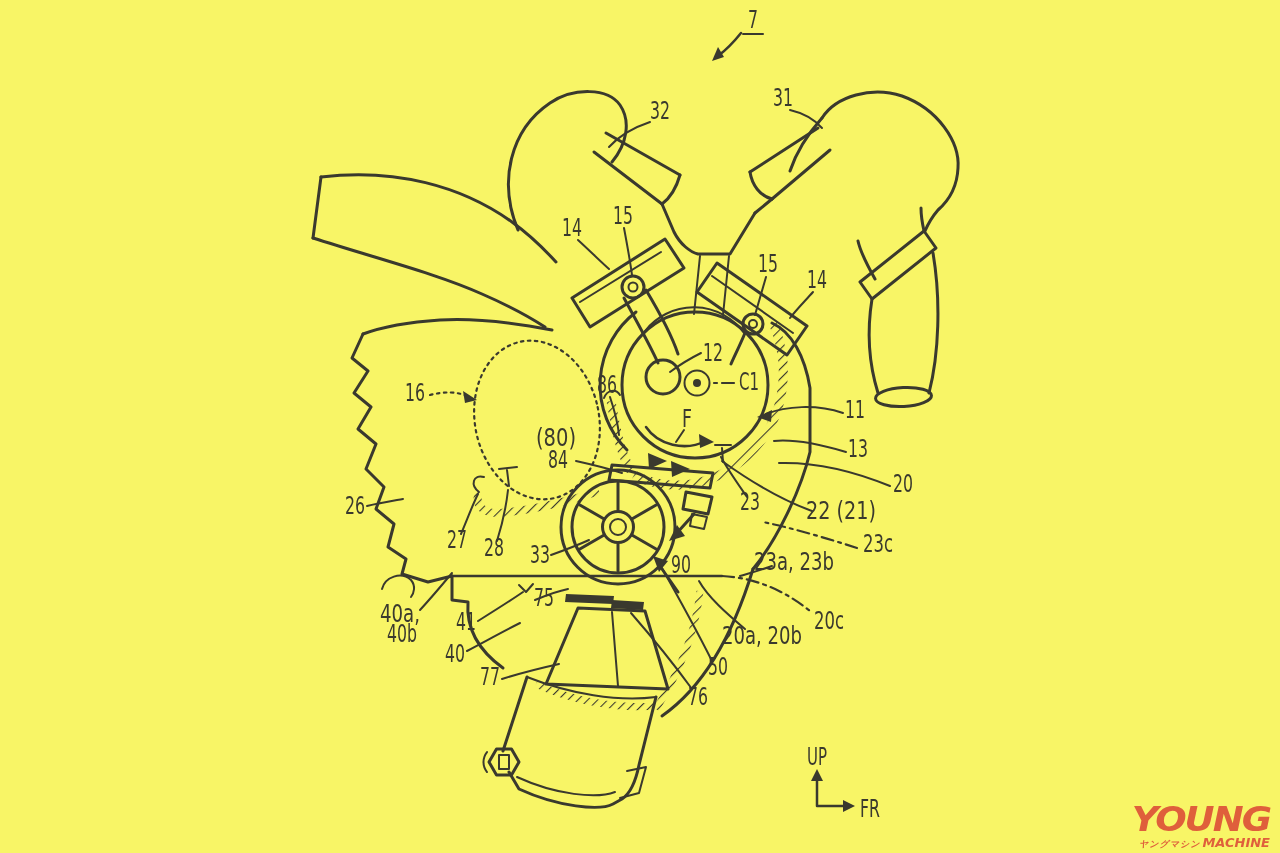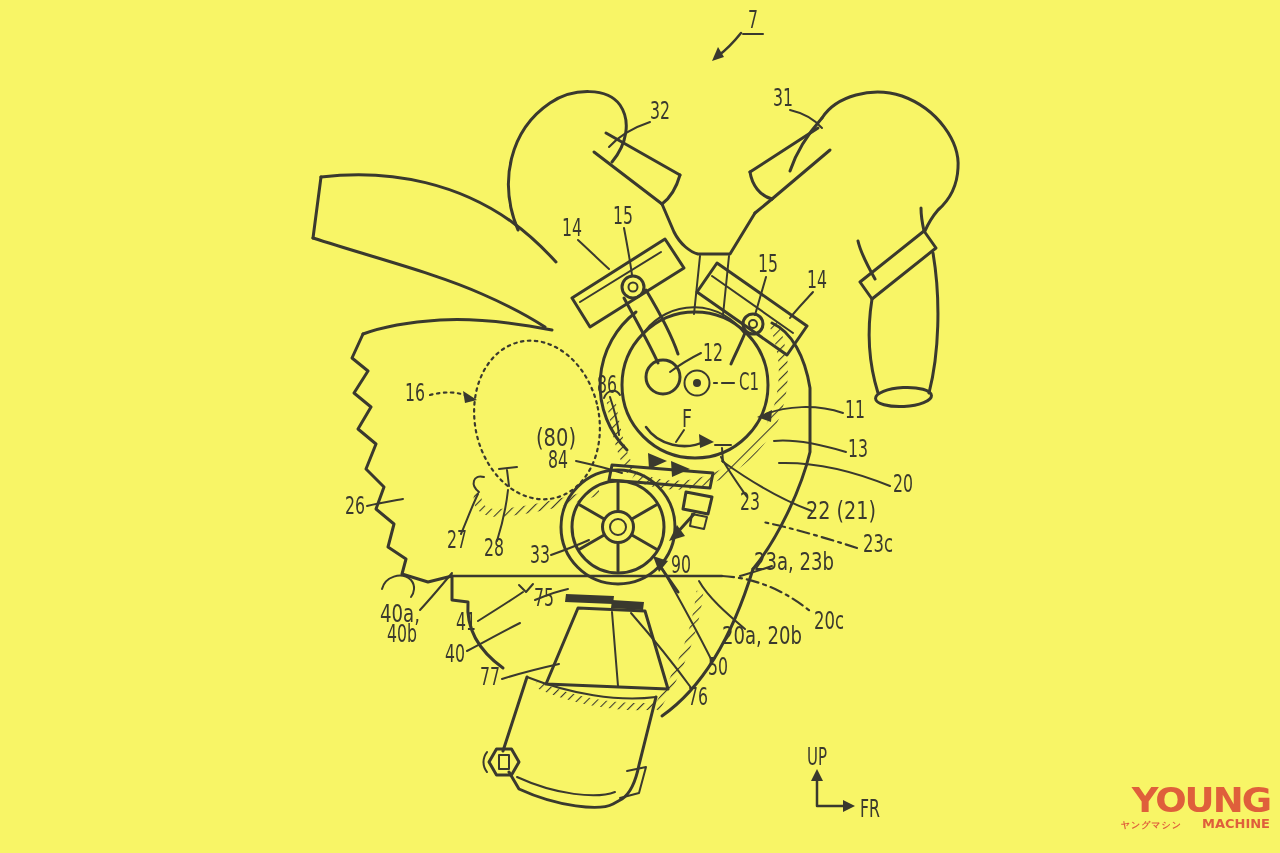--- a/index.html
+++ b/index.html
@@ -15,23 +15,23 @@
   .thin{stroke-width:2;}
   .med{stroke-width:2.5;}
   .f{fill:var(--line);stroke:none;}
   .dd{stroke-dasharray:12 5 3 5;stroke-width:2.2;}
   .dot{stroke-dasharray:2.5 4.5;stroke-width:2.2;}
   .hatch9{stroke:url(#hatch);stroke-width:9;fill:none;}
   .hatch8{stroke:url(#hatch);stroke-width:8;fill:none;}
   .hatch7{stroke:url(#hatch);stroke-width:7;fill:none;}
   #hatch line{stroke:var(--line);}
   .fig-label{font-family:"DejaVu Sans",sans-serif;font-size:25px;fill:var(--line);}
-  .logo{position:absolute;right:10px;bottom:21px;color:var(--logo);text-align:right;font-weight:bold;}
+  .logo{position:absolute;right:10px;bottom:2px;color:var(--logo);text-align:left;font-weight:bold;font-style:italic;}
   .logo-young{font-size:37px;line-height:0.78;letter-spacing:-2px;transform:scaleY(0.92);transform-origin:bottom right;}
-  .logo-row{display:flex;justify-content:flex-end;align-items:baseline;gap:20px;margin-top:1px;}
+  .logo-row{display:flex;justify-content:flex-end;align-items:baseline;gap:2px;margin-top:1px;}
   .logo-jp{font-size:9px;letter-spacing:1px;}
   .logo-machine{font-size:13px;letter-spacing:0px;}
 </style>
 </head>
 <body>
 
 <div class="stage">
   <svg width="1280" height="853" viewBox="0 0 1280 853">
     <defs>
       <pattern id="hatch" width="7" height="7" patternUnits="userSpaceOnUse" patternTransform="rotate(45)">

